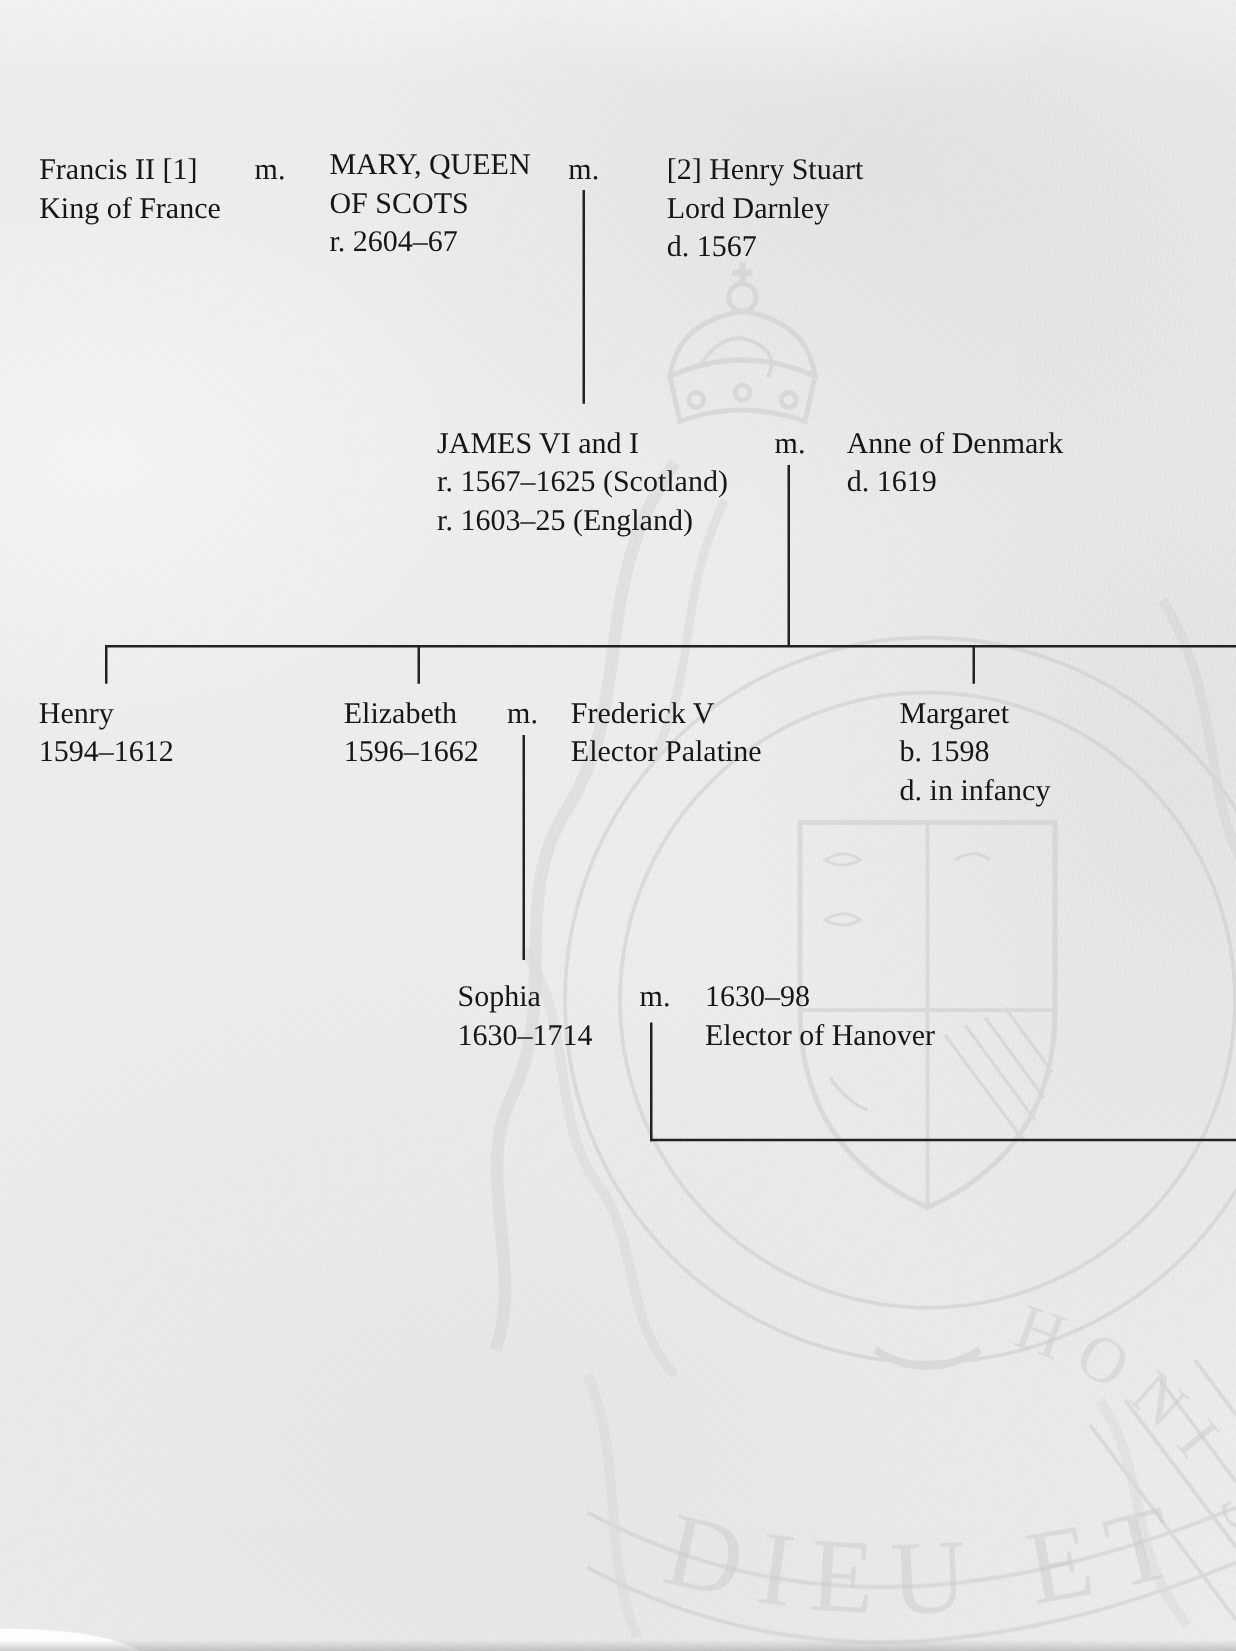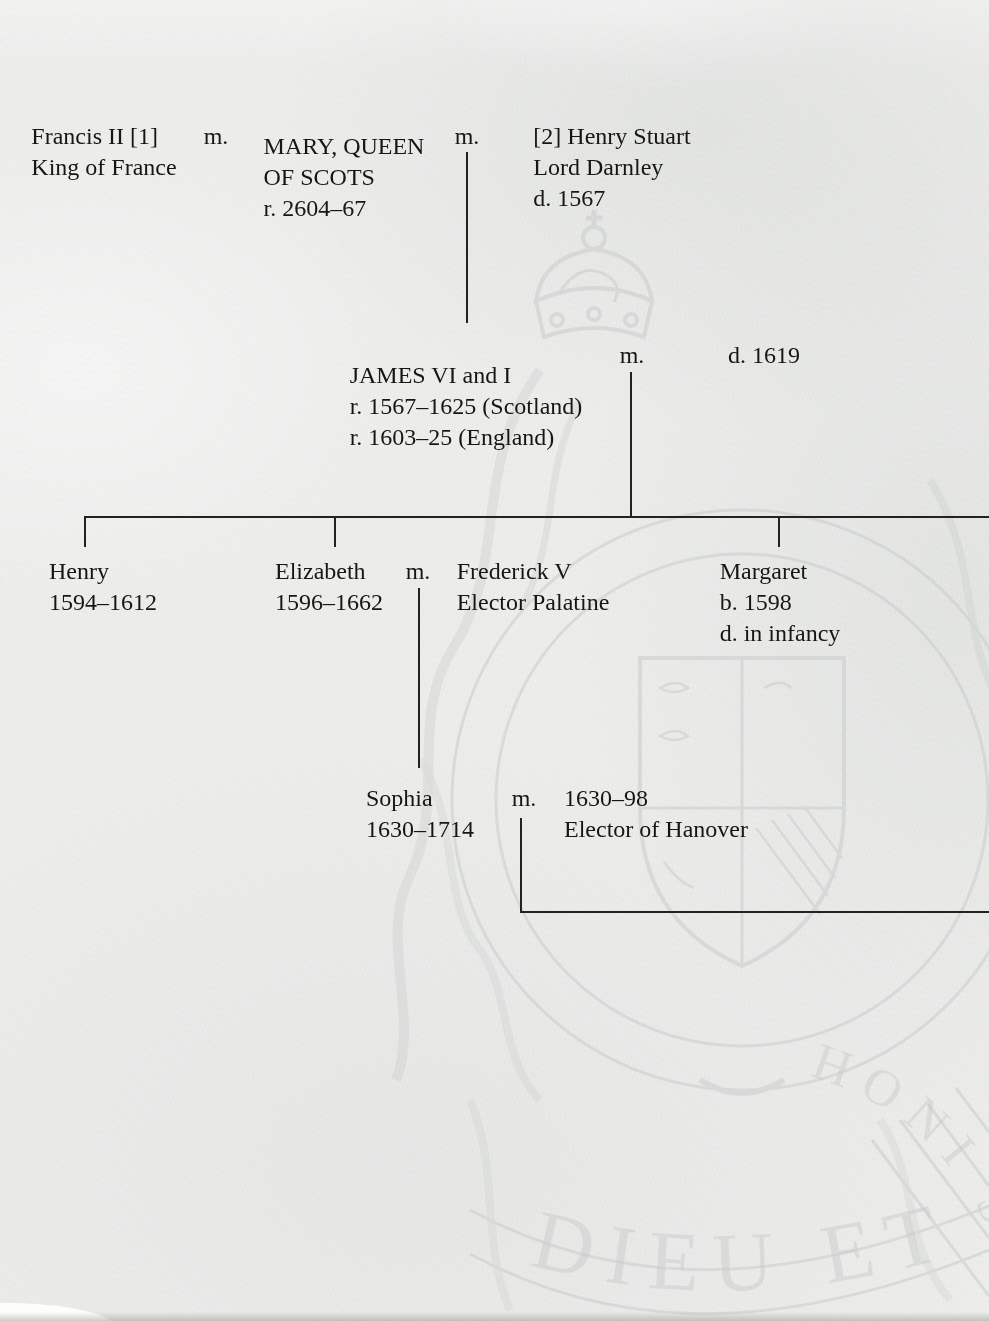--- a/index.html
+++ b/index.html
@@ -83,43 +83,44 @@
     <textPath href="#mottoPath" startOffset="6%">DIEU ET</textPath>
   </text>
 </svg>
 
 <div class="person" style="left:104px;top:121px">
   <span class="pl">Francis II [1]</span>
   <span class="pl">King of France</span>
 
 </div>
 <span class="mlabel" style="left:216px;top:121px">m.</span>
-<div class="person" style="left:344px;top:131px">
+<div class="person" style="left:344px;top:117px">
   <span class="pl">MARY, QUEEN</span>
   <span class="pl">OF SCOTS</span>
   <span class="pl">r. 2604–67</span>
 </div>
 <span class="mlabel" style="left:467px;top:121px">m.</span>
 <div class="person" style="left:612px;top:121px">
   <span class="pl">[2] Henry Stuart</span>
   <span class="pl">Lord Darnley</span>
   <span class="pl">d. 1567</span>
 </div>
 
-<div class="person" style="left:466px;top:360px">
+<div class="person" style="left:466px;top:340px">
   <span class="pl">JAMES VI and I</span>
   <span class="pl">r. 1567–1625 (Scotland)</span>
   <span class="pl">r. 1603–25 (England)</span>
 </div>
 <span class="mlabel" style="left:632px;top:340px">m.</span>
 <div class="person" style="left:764px;top:340px">
+  <span class="pl">Anne of Denmark</span>
   <span class="pl">d. 1619</span>
 </div>
 
-<div class="person" style="left:103px;top:556px">
+<div class="person" style="left:85px;top:556px">
   <span class="pl">Henry</span>
   <span class="pl">1594–1612</span>
 </div>
 <div class="person" style="left:329px;top:556px">
   <span class="pl">Elizabeth</span>
   <span class="pl">1596–1662</span>
 </div>
 <span class="mlabel" style="left:418px;top:556px">m.</span>
 <div class="person" style="left:533px;top:556px">
   <span class="pl">Frederick V</span>

